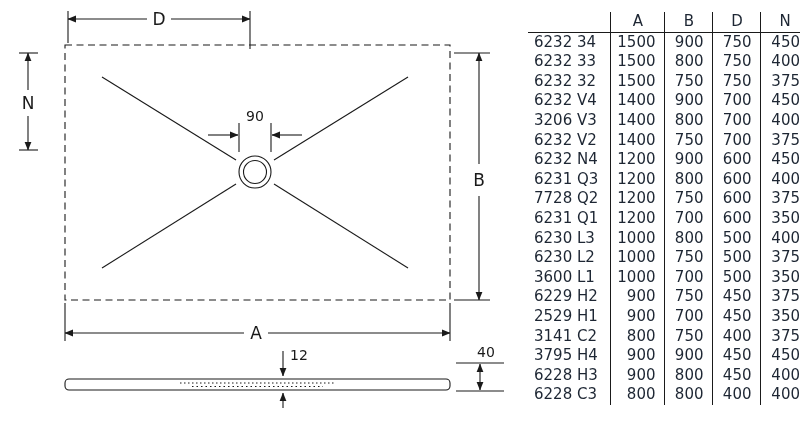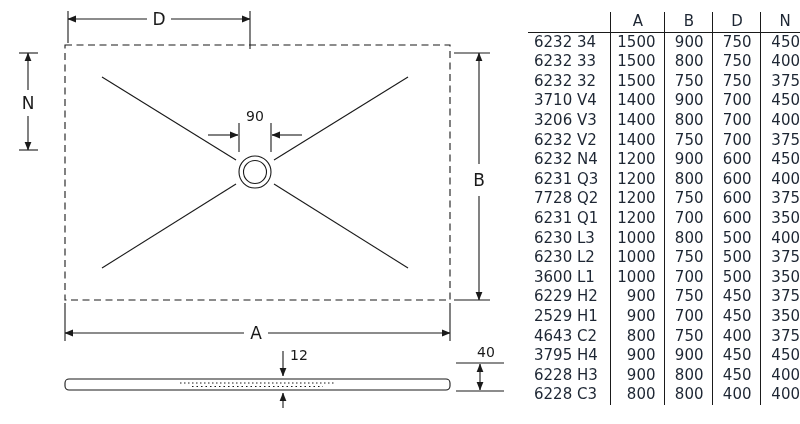--- a/index.html
+++ b/index.html
@@ -142,21 +142,21 @@
           <td class="num">400</td>
         </tr>
         <tr>
           <td class="model">6232 32</td>
           <td class="num">1500</td>
           <td class="num">750</td>
           <td class="num">750</td>
           <td class="num">375</td>
         </tr>
         <tr>
-          <td class="model">3710 V4</td>
+          <td class="model">6232 V4</td>
           <td class="num">1400</td>
           <td class="num">900</td>
           <td class="num">700</td>
           <td class="num">450</td>
         </tr>
         <tr>
           <td class="model">3206 V3</td>
           <td class="num">1400</td>
           <td class="num">800</td>
           <td class="num">700</td>
@@ -226,21 +226,21 @@
           <td class="num">375</td>
         </tr>
         <tr>
           <td class="model">2529 H1</td>
           <td class="num">900</td>
           <td class="num">700</td>
           <td class="num">450</td>
           <td class="num">350</td>
         </tr>
         <tr>
-          <td class="model">4643 C2</td>
+          <td class="model">3141 C2</td>
           <td class="num">800</td>
           <td class="num">750</td>
           <td class="num">400</td>
           <td class="num">375</td>
         </tr>
         <tr>
           <td class="model">3795 H4</td>
           <td class="num">900</td>
           <td class="num">900</td>
           <td class="num">450</td>

